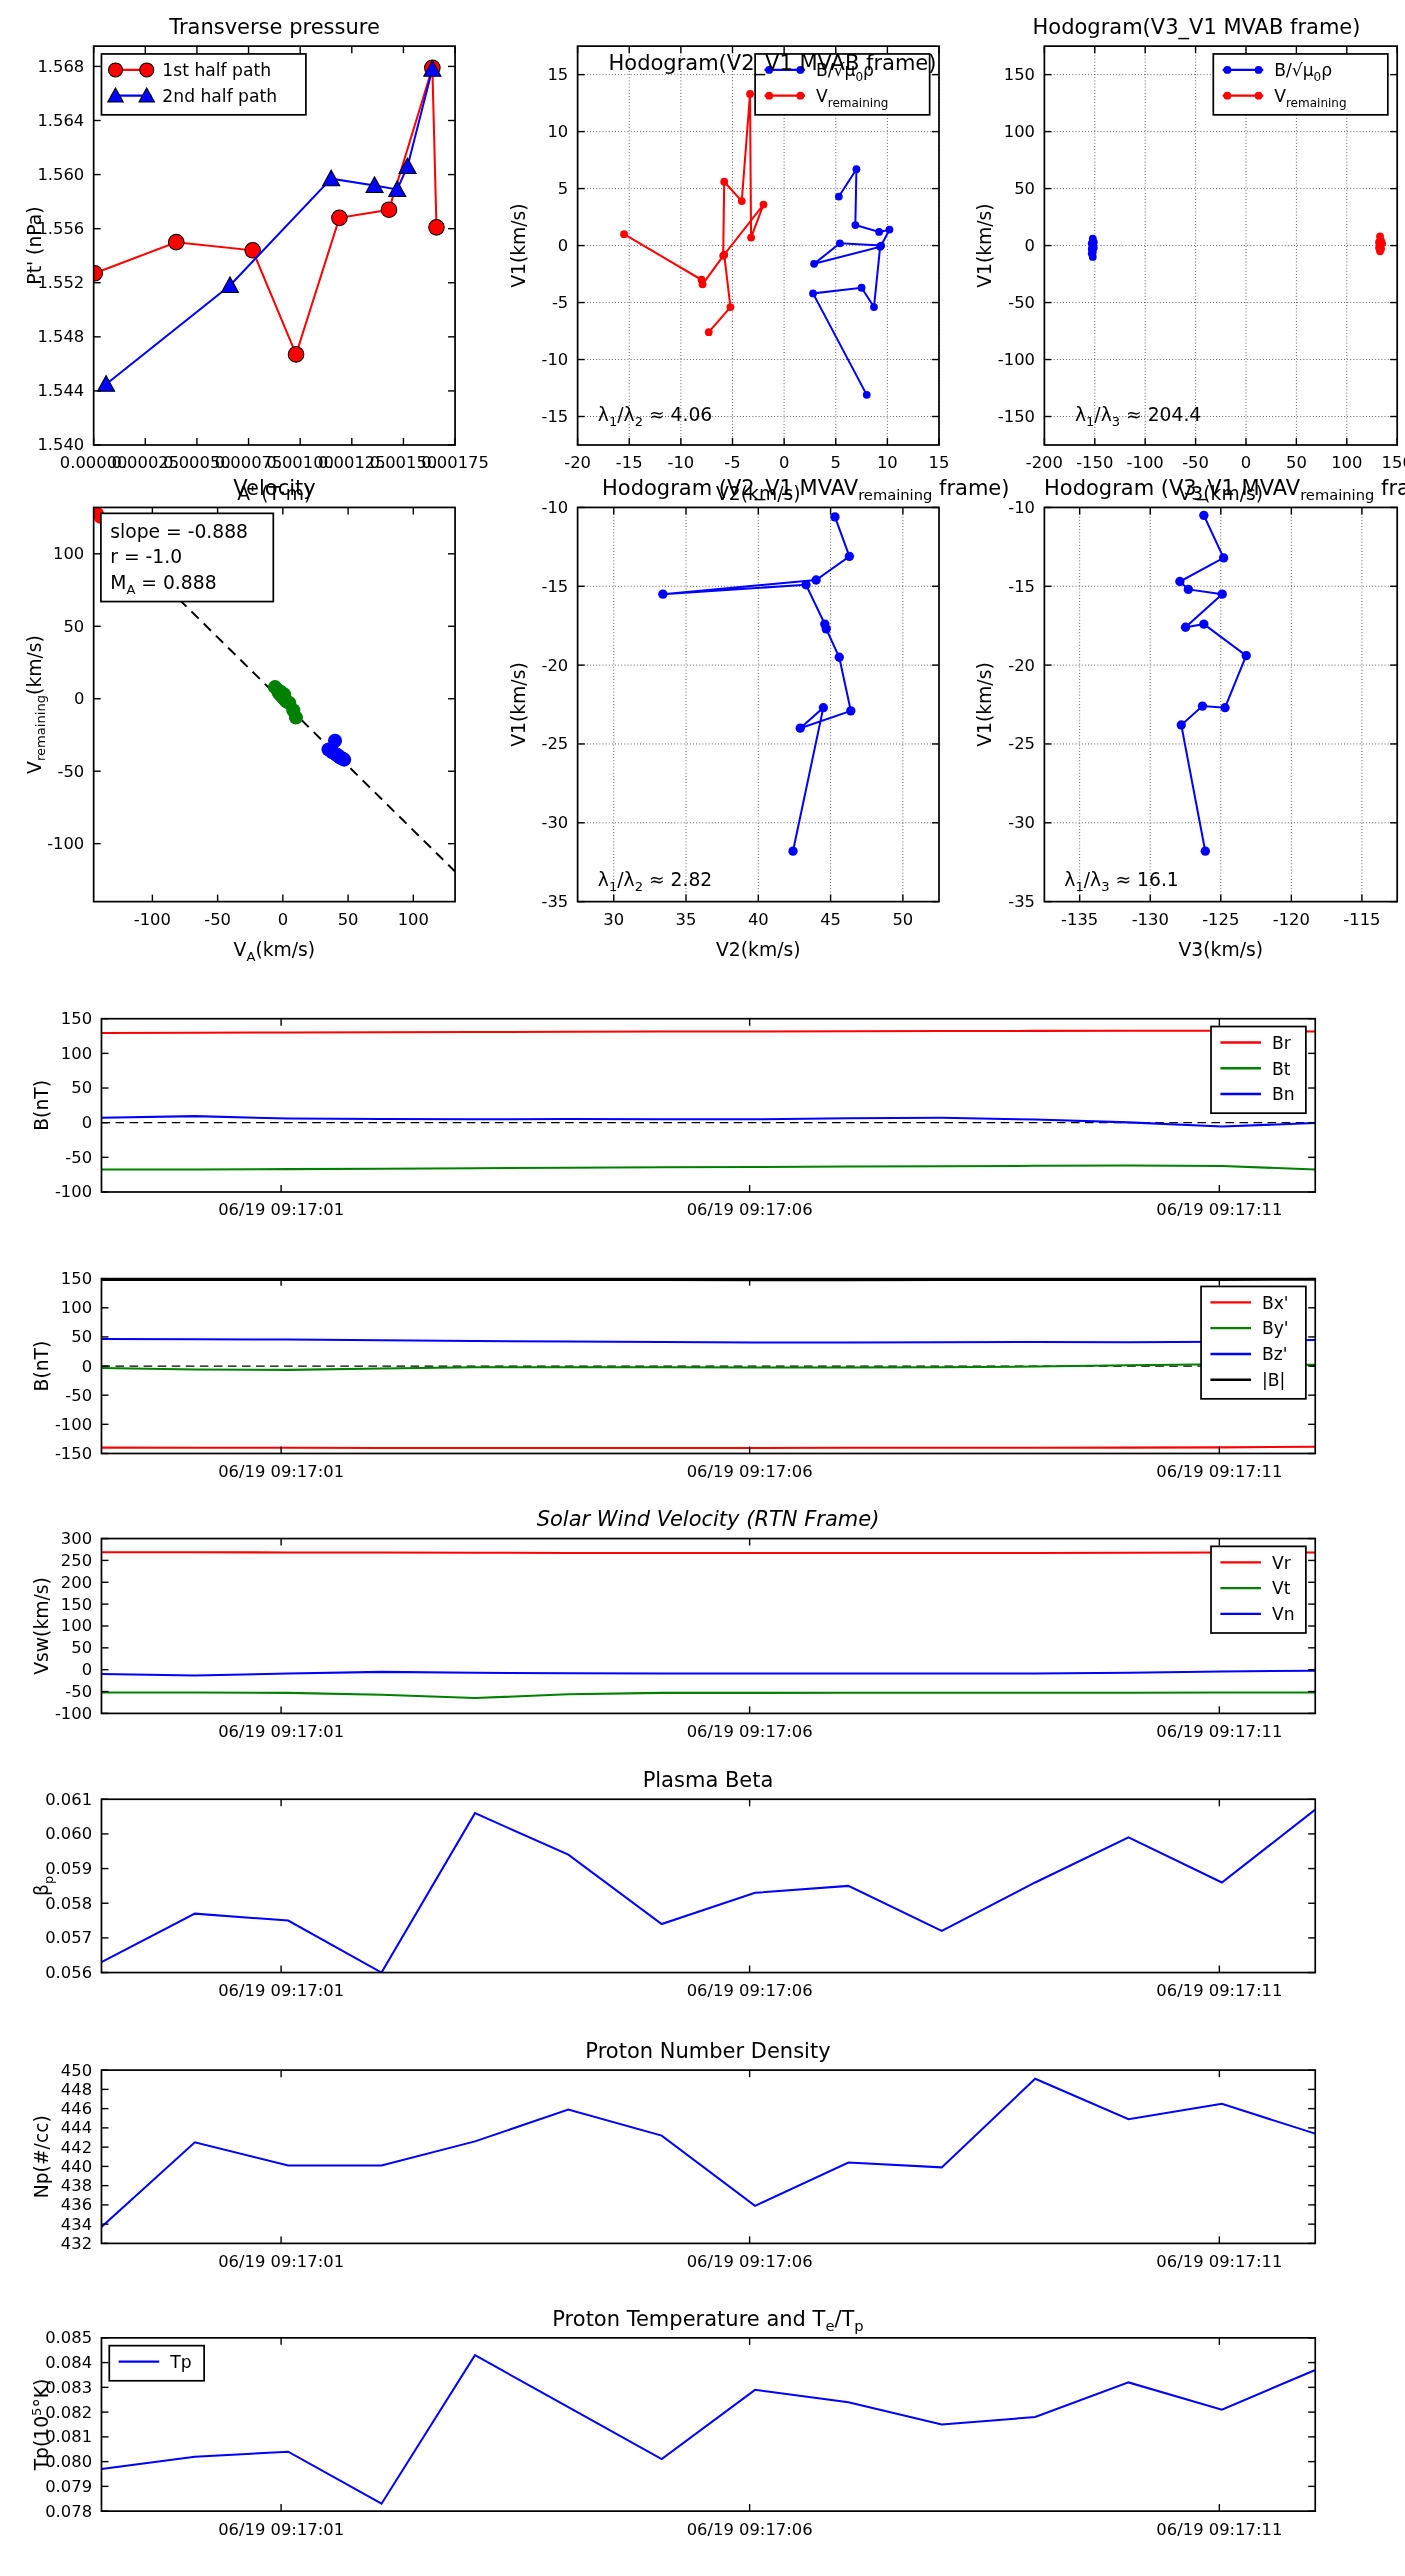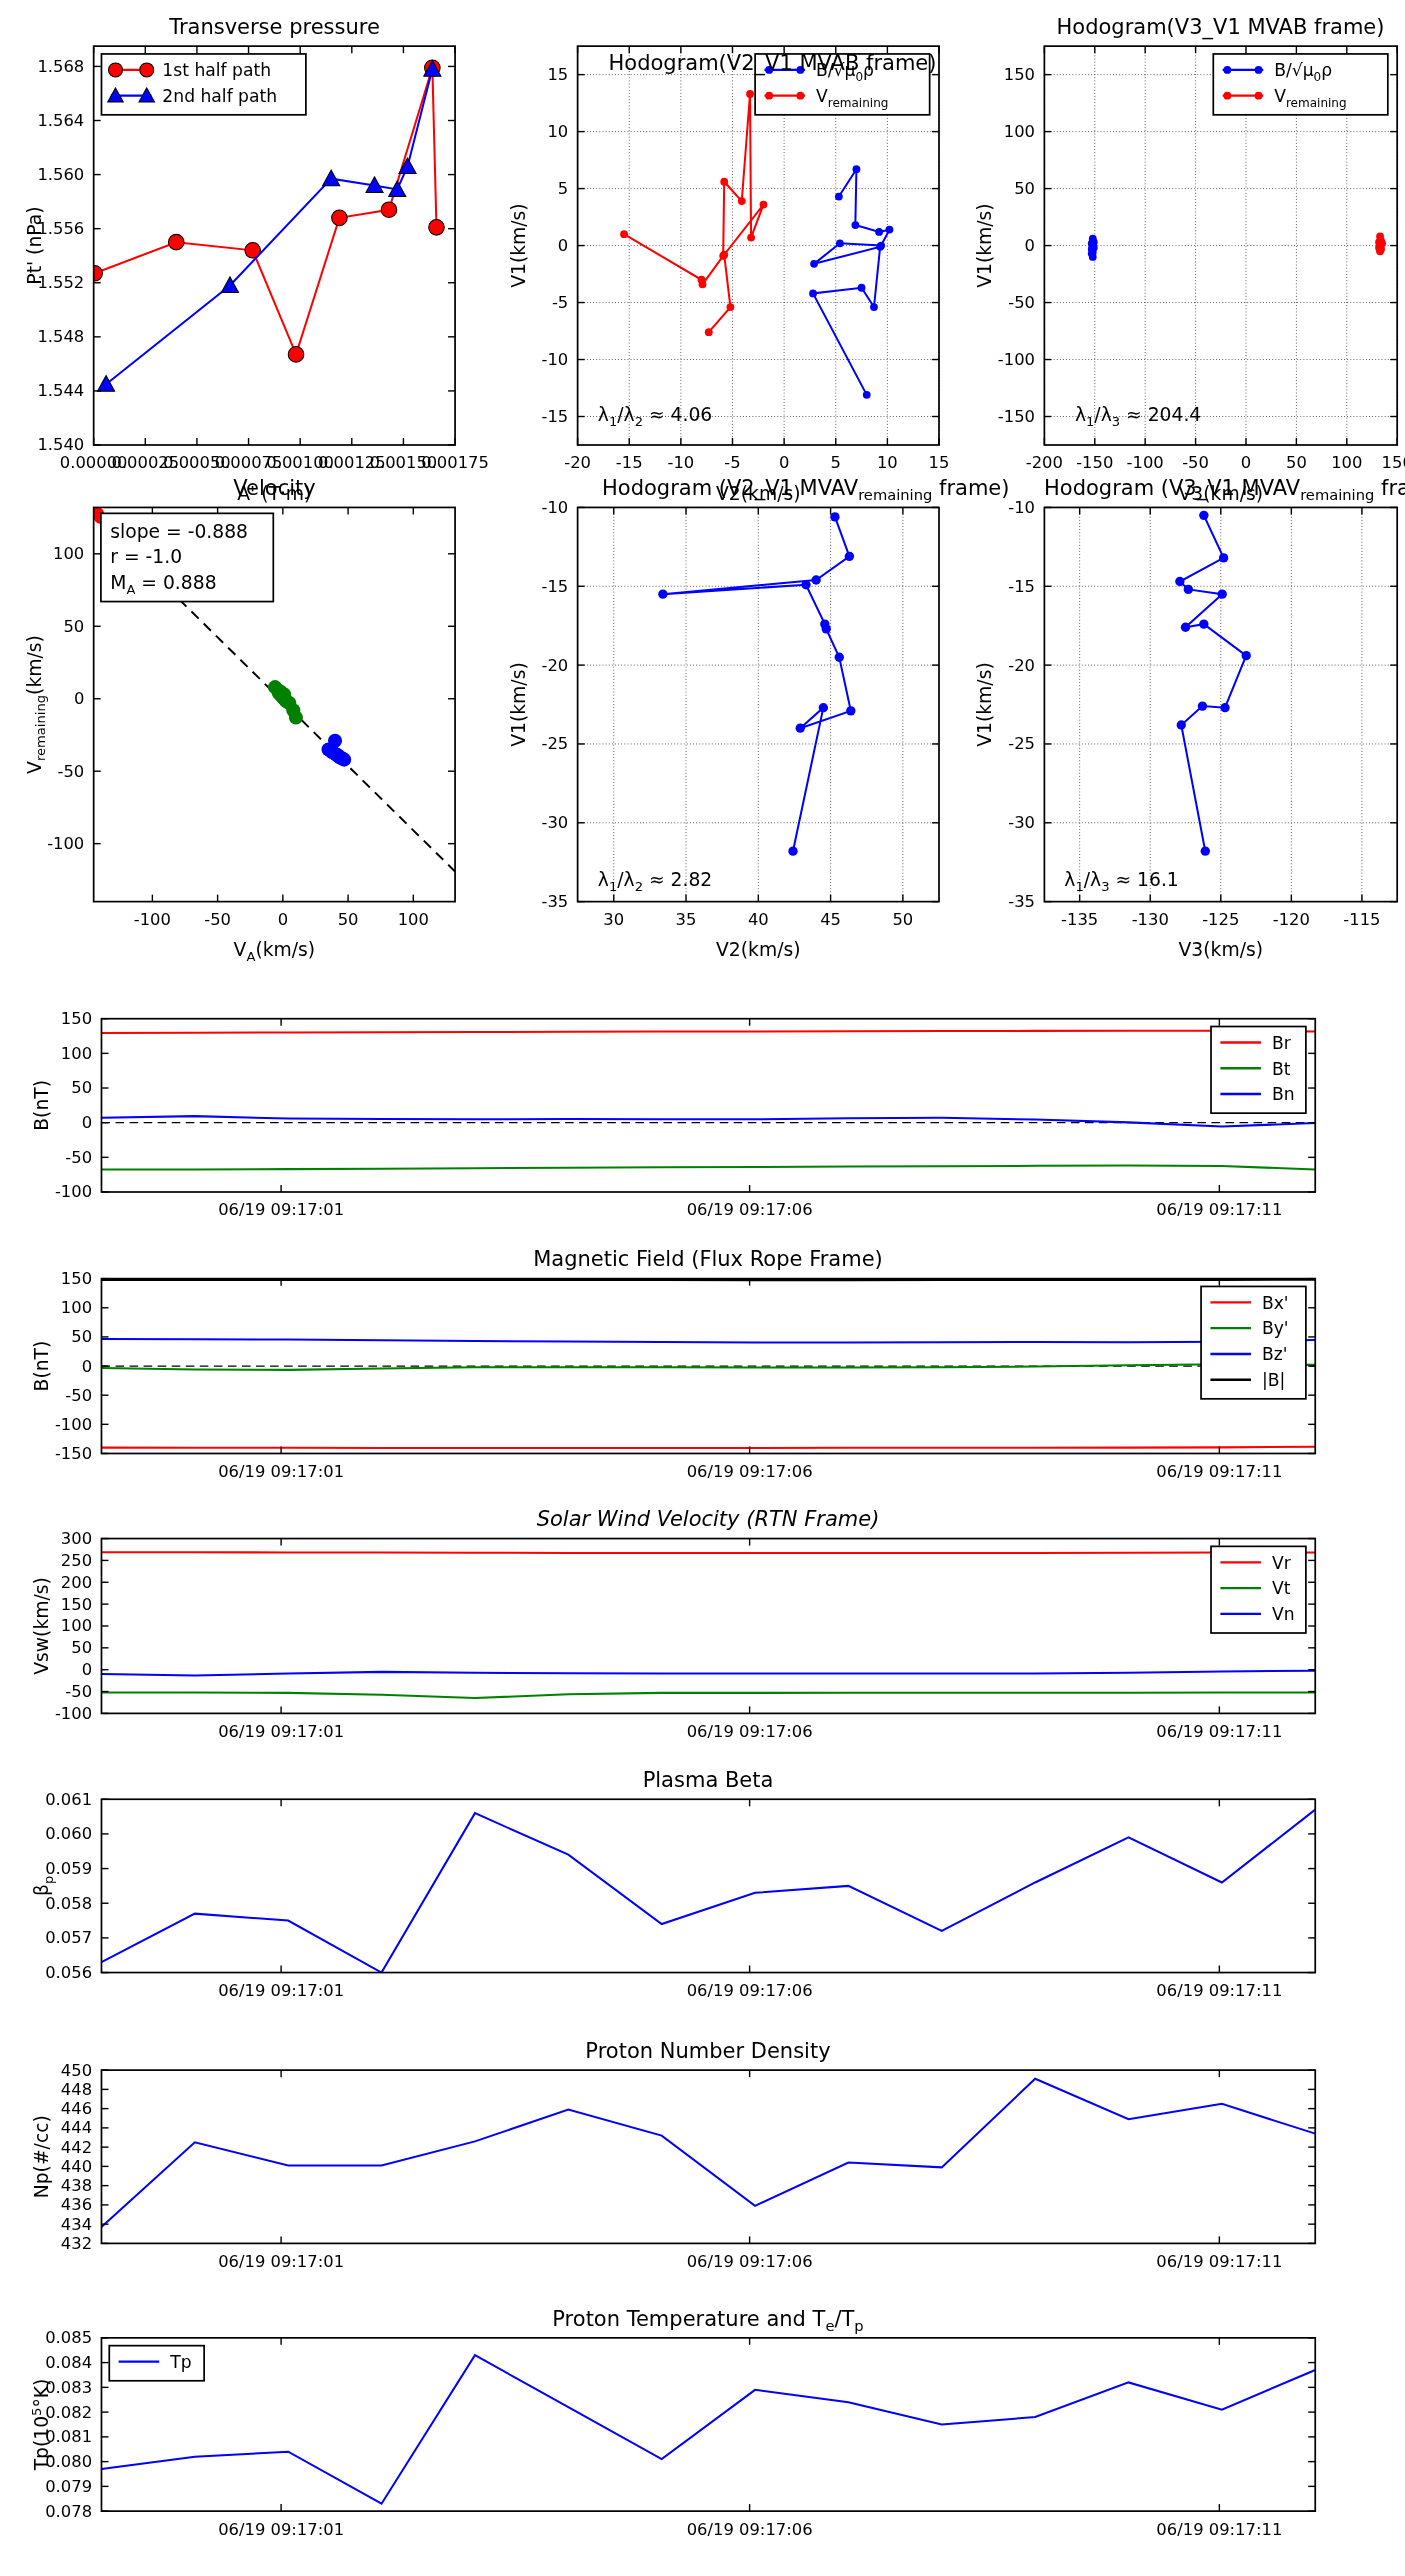--- a/index.html
+++ b/index.html
@@ -879,23 +879,22 @@
         <text transform="translate(62 3106) rotate(-90)" text-anchor="middle" font-size="24"><tspan>Tp(10</tspan><tspan dy="-9" font-size="70%">5</tspan><tspan dy="9">°K)</tspan></text>
         <g>
           <rect x="140" y="3005" width="121.52" height="45" fill="#fff" stroke="#000" stroke-width="2.2"></rect>
           <line x1="152" y1="3025.5" x2="204" y2="3025.5" stroke="#0000ff" stroke-width="3"></line>
           <text x="218" y="3033.5" font-size="22"><tspan>Tp</tspan></text>
         </g>
       </g>
     </svg>
   <div class="chart-title" style="left: 94px; top: 15px; width: 361px;">Transverse pressure</div>
   <div class="chart-title" style="left: 592px; top: 15px; width: 361px; margin-top: 36px;">Hodogram(V2_V1 MVAB frame)</div>
-  <div class="chart-title" style="left: 1044px; top: 15px; width: 353px;">Hodogram(V3_V1 MVAB frame)</div>
+  <div class="chart-title" style="left: 1020px; top: 15px; width: 353px;">Hodogram(V3_V1 MVAB frame)</div>
   <div class="chart-title" style="left: 94px; top: 476px; width: 361px;">Velocity</div>
   <div class="chart-title" style="left: 602px; top: 476px; width: 361px;">Hodogram (V2_V1 MVAV<sub style="font-size:70%">remaining</sub> frame)</div>
   <div class="chart-title" style="left: 1044px; top: 476px; width: 353px;">Hodogram (V3_V1 MVAV<sub style="font-size:70%">remaining</sub> frame)</div>
-  <div class="chart-title" style="left: 101px; top: 1247px; width: 1214px;">Magnetic Field (Flux Rope Frame)</div>
   <div class="chart-title" style="left: 101px; top: 1507px; width: 1214px; font-style: italic;">Solar Wind Velocity (RTN Frame)</div>
   <div class="chart-title" style="left: 101px; top: 2039px; width: 1214px;">Proton Number Density</div>
   <div class="chart-title" style="left: 101px; top: 1768px; width: 1214px;">Plasma Beta</div>
   <div class="chart-title" style="left: 101px; top: 2307px; width: 1214px;">Proton Temperature and T<sub style="font-size:70%">e</sub>/T<sub style="font-size:70%">p</sub></div>
 </div>
 
 
 </body></html>

